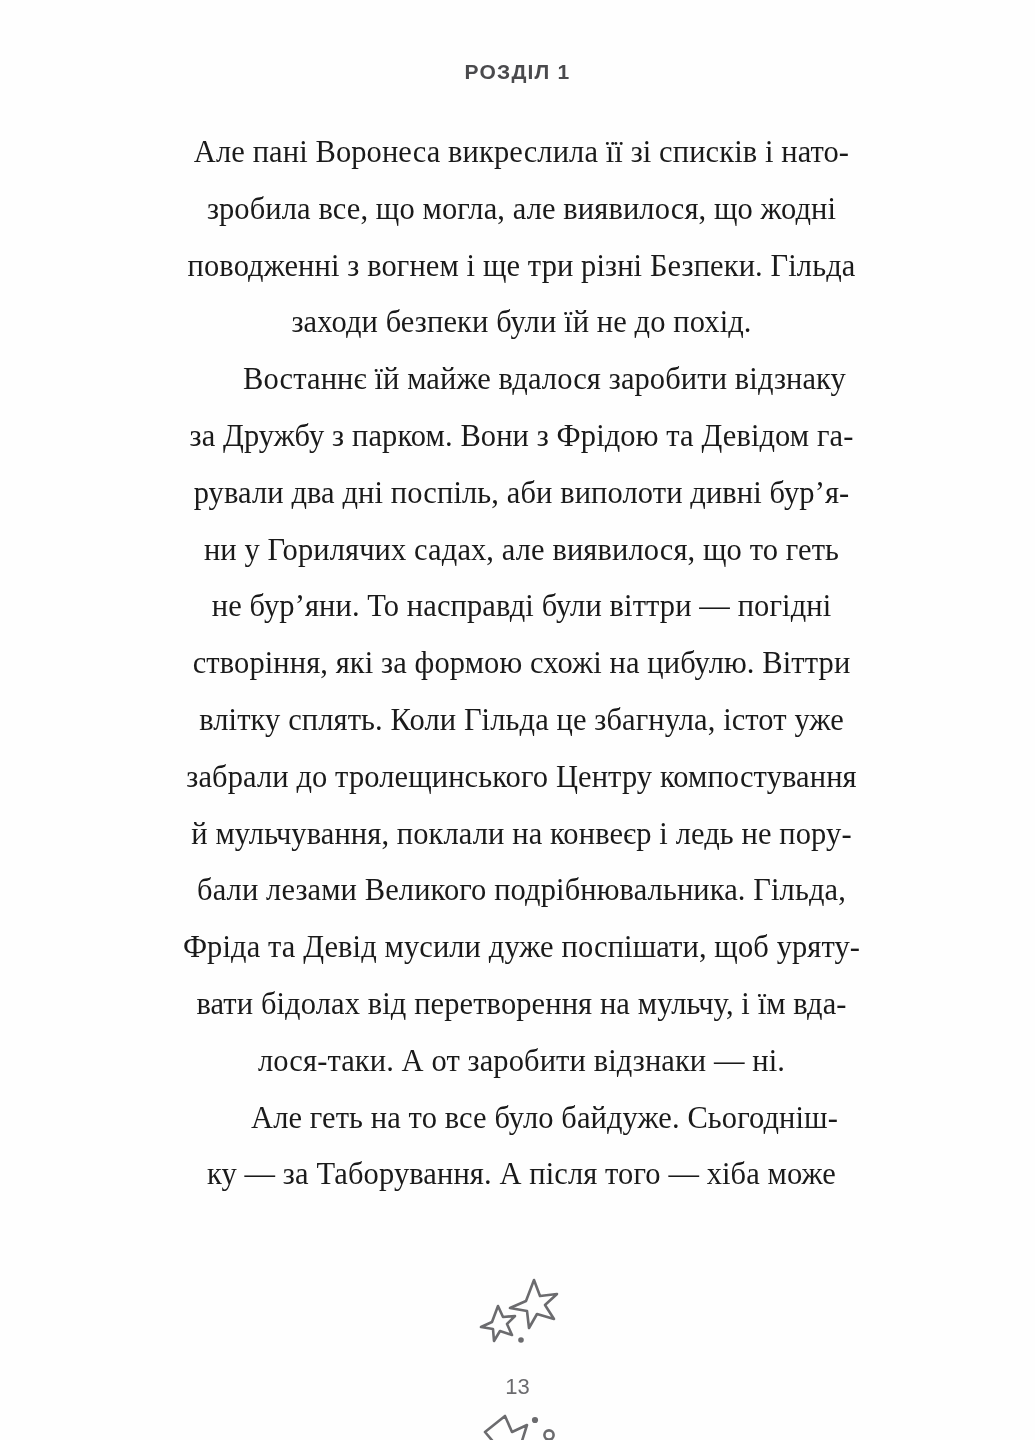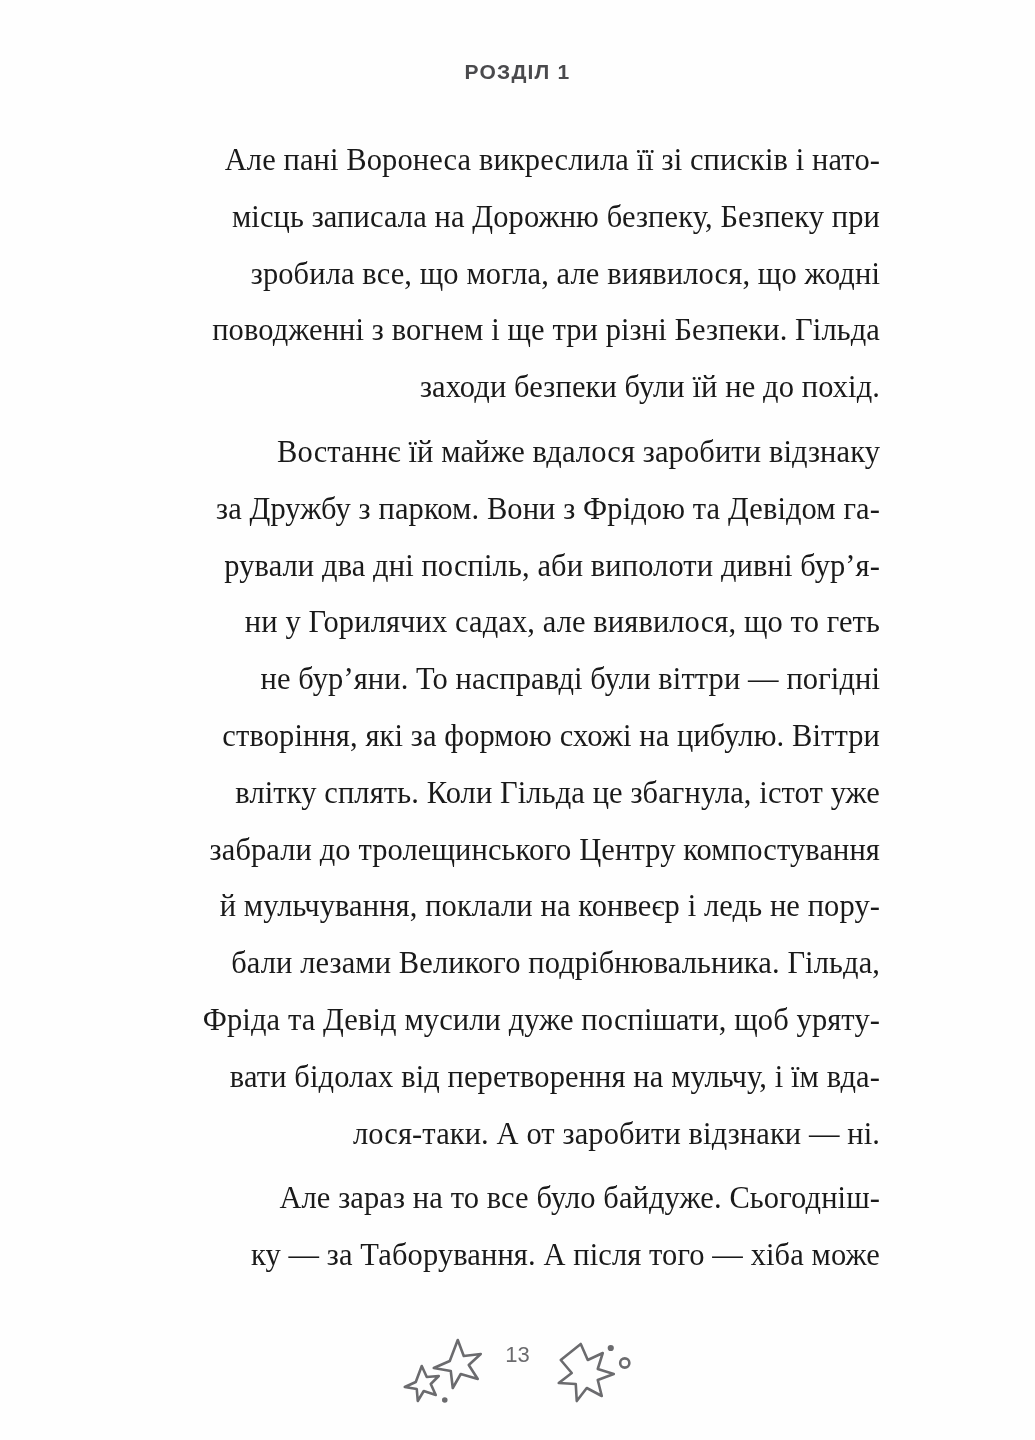--- a/index.html
+++ b/index.html
@@ -33,25 +33,25 @@
     letter-spacing: 1.2px;
     color: #4a4a4d;
   }
   .text-block {
     position: absolute;
     top: 124px;
     left: 155px;
     width: 733px;
   }
   .para {
-    margin: 8px;
+    margin: 0;
     font-size: 30.5px;
     line-height: 56.8px;
     color: #1a1a1a;
-    text-align: right;
+    text-align: center;
     letter-spacing: 0.1px;
     white-space: pre-wrap;
   }
   .para .line {
     display: block;
   }
   .para .line.indent {
     text-indent: 46px;
     font-family: Liberation Serif, serif;
   }
@@ -61,23 +61,25 @@
     left: 0;
     width: 1035px;
     height: 86px;
   }
   .footer-inner {
     position: absolute;
     left: 50%;
     top: 0;
     transform: translateX(-50%);
     display: flex;
+    align-items: center;
     justify-content: center;
     gap: 18px;
     height: 86px;
+    flex-direction: column;
   }
   .page-number {
     font-family: "Liberation Sans", "DejaVu Sans", sans-serif;
     font-size: 22px;
     color: #6b6b6e;
     line-height: 1;
     position: relative;
     top: 8px;
   }
   .ornament {
@@ -87,23 +89,23 @@
   }
 </style>
 </head>
 <body>
 
 <div class="page">
 
   <div class="chapter-header">РОЗДІЛ 1</div>
 
   <div class="text-block">
-    <p class="para"><span class="line">Але пані Воронеса викреслила її зі списків і нато-</span><span class="line">місць записала на Дорожню безпеку, Безпеку при</span><span class="line">зробила все, що могла, але виявилося, що жодні</span><span class="line">поводженні з вогнем і ще три різні Безпеки. Гільда</span><span class="line">заходи безпеки були їй не до похід.</span></p>
+    <p class="para"><span class="line">Але пані Воронеса викреслила її зі списків і нато-</span><span class="line">зробила все, що могла, але виявилося, що жодні</span><span class="line">поводженні з вогнем і ще три різні Безпеки. Гільда</span><span class="line">заходи безпеки були їй не до похід.</span></p>
     <p class="para"><span class="line indent">Востаннє їй майже вдалося заробити відзнаку</span><span class="line">за Дружбу з парком. Вони з Фрідою та Девідом га-</span><span class="line">рували два дні поспіль, аби виполоти дивні бур’я-</span><span class="line">ни у Горилячих садах, але виявилося, що то геть</span><span class="line">не бур’яни. То насправді були віттри — погідні</span><span class="line">створіння, які за формою схожі на цибулю. Віттри</span><span class="line">влітку сплять. Коли Гільда це збагнула, істот уже</span><span class="line">забрали до тролещинського Центру компостування</span><span class="line">й мульчування, поклали на конвеєр і ледь не пору-</span><span class="line">бали лезами Великого подрібнювальника. Гільда,</span><span class="line">Фріда та Девід мусили дуже поспішати, щоб уряту-</span><span class="line">вати бідолах від перетворення на мульчу, і їм вда-</span><span class="line">лося-таки. А от заробити відзнаки — ні.</span></p>
-    <p class="para"><span class="line indent">Але зараз на то все було байдуже. Сьогодніш-</span><span class="line">ку — за Таборування. А після того — хіба може</span></p>
+    <p class="para"><span class="line indent">Але геть на то все було байдуже. Сьогодніш-</span><span class="line">ку — за Таборування. А після того — хіба може</span></p>
   </div>
 
   <div class="footer">
     <div class="footer-inner">
 
       <span>
         <svg class="ornament" viewBox="0 0 92 74" fill="none" stroke="#6b6b6e" stroke-width="2.6" stroke-linejoin="round">
           <path d="M62 4 L68 20 L85 18 L73 29 L82 43 L65 38 L57 52 L55 35 L38 32 L54 25 Z"></path>
           <path d="M26 30 L31 41 L43 40 L35 48 L40 59 L28 55 L22 65 L21 53 L9 51 L20 46 Z"></path>
           <circle cx="49" cy="64" r="2.8" fill="#6b6b6e" stroke="none"></circle>

